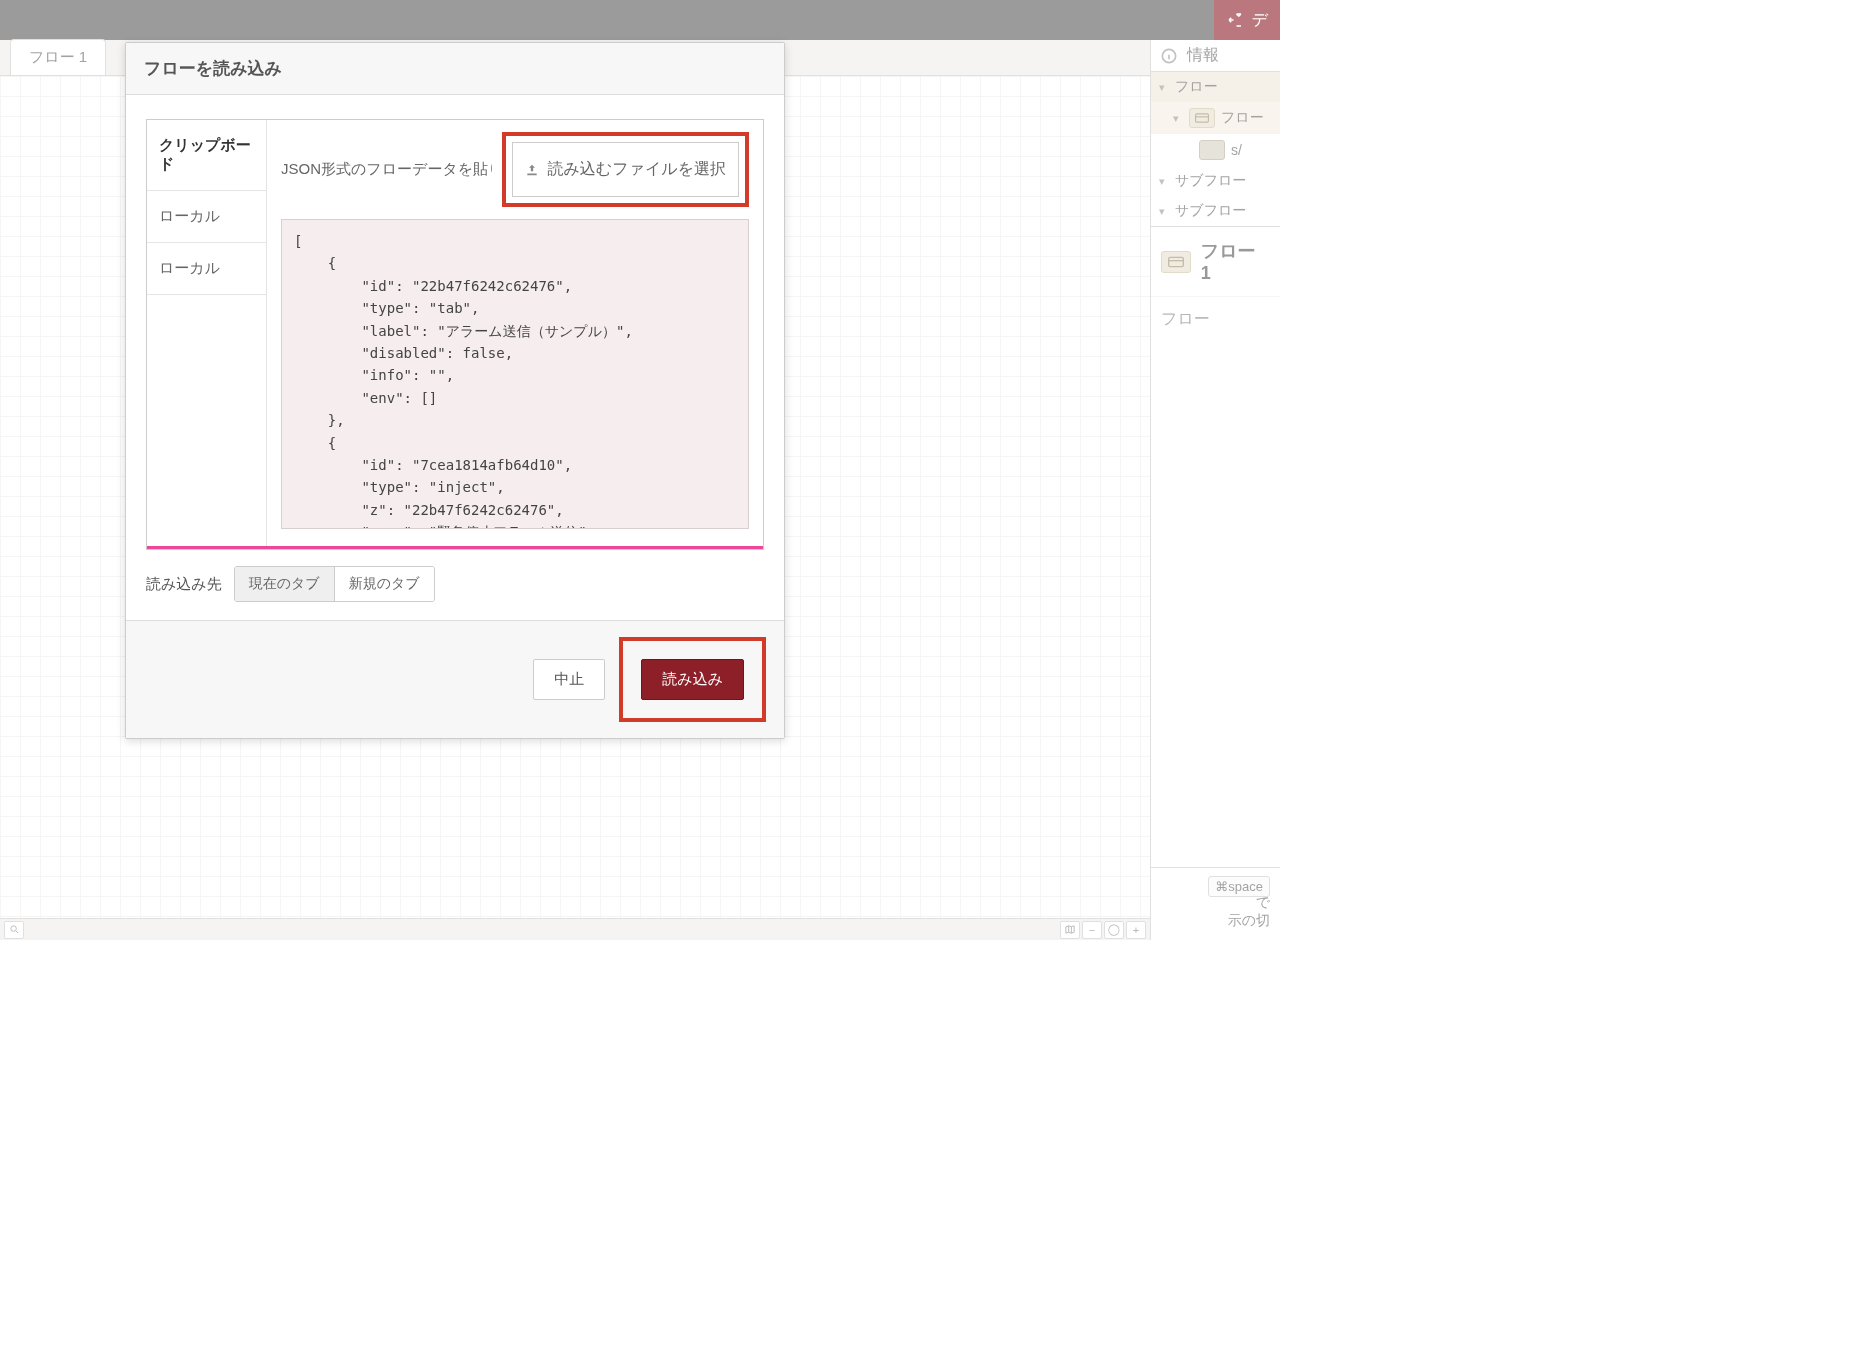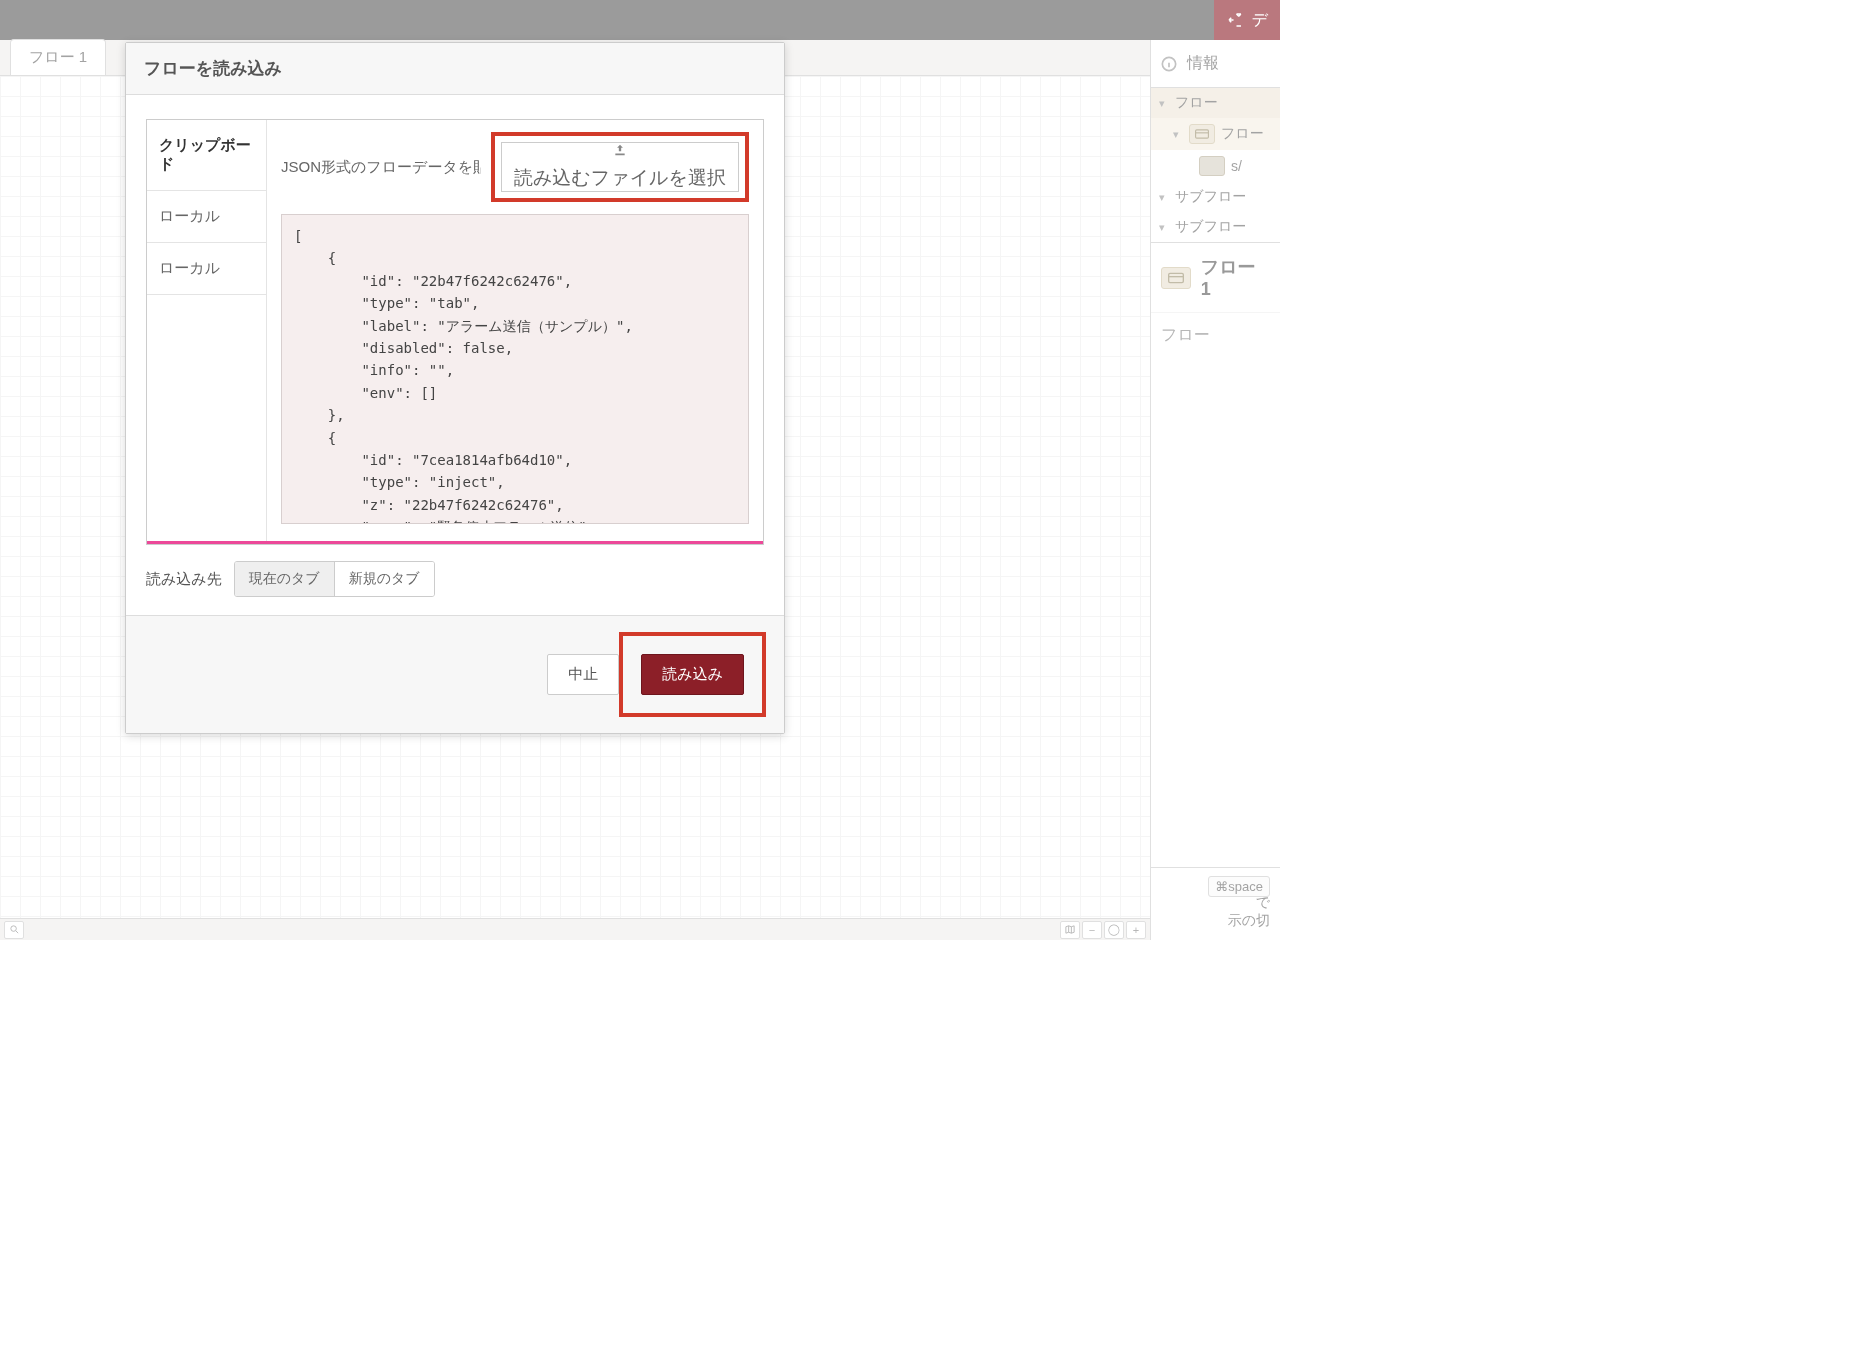--- a/index.html
+++ b/index.html
@@ -19,21 +19,21 @@
 .ws-tab { background: #fff; border: 1px solid #ccc; border-bottom: none; padding: 8px 18px; border-radius: 4px 4px 0 0; font-size: 15px; color: #666; }
 .canvas { position: absolute; top: 36px; left: 0; right: 0; bottom: 22px; background: #fff;
   background-image: linear-gradient(#eee 1px, transparent 1px), linear-gradient(90deg, #eee 1px, transparent 1px);
   background-size: 20px 20px; }
 .canvas-footer { position: absolute; bottom: 0; left: 0; right: 0; height: 22px; background: #efedec; border-top: 1px solid #ccc; display: flex; align-items: center; justify-content: space-between; padding: 0 4px; }
 .footer-left, .footer-right { display: flex; align-items: center; gap: 2px; }
 .footer-btn { width: 20px; height: 18px; border: 1px solid #ccc; background: #fff; border-radius: 2px; display: flex; align-items: center; justify-content: center; font-size: 11px; color: #888; }
 
 
 .sidebar { width: 130px; border-left: 1px solid #ccc; background: #fff; display: flex; flex-direction: column; }
-.sidebar-header { height: 48px; border-bottom: 1px solid #ccc; display: flex; align-items: center; padding: 0 10px; gap: 10px; font-size: 16px; color: #666; }
+.sidebar-header { height: 32px; border-bottom: 1px solid #ccc; display: flex; align-items: center; padding: 0 10px; gap: 10px; font-size: 16px; color: #666; }
 .sidebar-section { font-size: 14px; }
 .tree-row { display: flex; align-items: center; padding: 6px 8px; gap: 6px; color: #666; white-space: nowrap; overflow: hidden; }
 .tree-row.sel { background: #efe7d9; }
 .tree-row.hl { background: #f5efe3; }
 .caret { width: 10px; color: #999; font-size: 11px; }
 .node-icon-box { width: 26px; height: 20px; background: #e8e0cf; border: 1px solid #cfc3a6; border-radius: 3px; display: flex; align-items: center; justify-content: center; }
 .subflow-icon-box { width: 26px; height: 20px; background: #d6d0c4; border: 1px solid #b8af99; border-radius: 3px; }
 
 .sidebar-middle { flex: 1; border-top: 1px solid #ccc; padding: 0; }
 .flow-title-row { display: flex; align-items: center; gap: 10px; padding: 12px 10px; border-bottom: 1px solid #eee; font-size: 18px; font-weight: 600; color: #555; }
@@ -50,37 +50,37 @@
 
 .import-panel { border: 1px solid #ccc; display: flex; flex-direction: column; }
 .import-top { display: flex; border-bottom: 3px solid #ec4899; }
 .import-tabs { width: 120px; border-right: 1px solid #e4e4e4; }
 .import-tab { padding: 16px 12px; font-size: 15px; color: #666; border-bottom: 1px solid #e4e4e4; cursor: pointer; }
 .import-tab.active { font-weight: 700; color: #333; background: #fff; }
 .import-right { flex: 1; display: flex; flex-direction: column; }
 .import-right-head { display: flex; align-items: center; padding: 12px 14px; gap: 10px; position: relative; }
 .paste-label { font-size: 15px; color: #666; flex: 1; white-space: nowrap; overflow: hidden; }
 .file-btn-wrap { border: 4px solid #d23a2a; padding: 6px; }
-.file-btn { border: 1px solid #ccc; background: #fff; padding: 0 12px; font-size: 19px; color: #666; display: flex; align-items: center; gap: 8px; cursor: pointer; flex-direction: column; }
+.file-btn { border: 1px solid #ccc; background: #fff; padding: 16px 12px; font-size: 16px; color: #666; display: flex; align-items: center; gap: 8px; cursor: pointer; }
 .upload-icon { width: 14px; height: 14px; }
 
 .json-area-wrap { padding: 0 14px 14px 14px; }
 .json-area { width: 100%; height: 310px; resize: none; border: 1px solid #d8cfcf; background: #f6eeee; padding: 10px 12px; font-family: Menlo, Consolas, monospace; font-size: 14px; color: #444; line-height: 1.6; overflow-y: scroll; white-space: pre; }
 .json-area::-webkit-scrollbar { width: 10px; }
 .json-area::-webkit-scrollbar-thumb { background: #bbb; border-radius: 5px; }
 .json-area::-webkit-scrollbar-track { background: #eee; }
 
 .import-dest { display: flex; align-items: center; gap: 12px; padding: 16px 0 12px 0; }
 .dest-label { font-size: 15px; color: #555; }
 .seg-group { display: flex; border: 1px solid #ccc; border-radius: 3px; overflow: hidden; }
 .seg { padding: 8px 14px; font-size: 14px; color: #666; background: #fff; cursor: pointer; font-family: Liberation Mono, monospace; }
 .seg.active { background: #efefef; }
 .seg + .seg { border-left: 1px solid #ccc; }
 
-.modal-footer { border-top: 1px solid #ddd; background: #f7f7f7; padding: 16px 18px; display: flex; justify-content: flex-end; align-items: center; }
+.modal-footer { border-top: 1px solid #ddd; background: #f7f7f7; padding: 16px 18px; display: flex; justify-content: flex-end; gap: 14px; align-items: center; }
 .btn { padding: 10px 20px; font-size: 15px; border-radius: 2px; cursor: pointer; }
 .btn-cancel { background: #fff; border: 1px solid #ccc; color: #555; }
 .btn-primary-wrap { border: 4px solid #d23a2a; padding: 18px; }
 .btn-primary { background: #8c1f28; color: #fff; border: 1px solid #6e151d; }
 
 svg { display: block; }
 </style>
 </head>
 <body>
 

